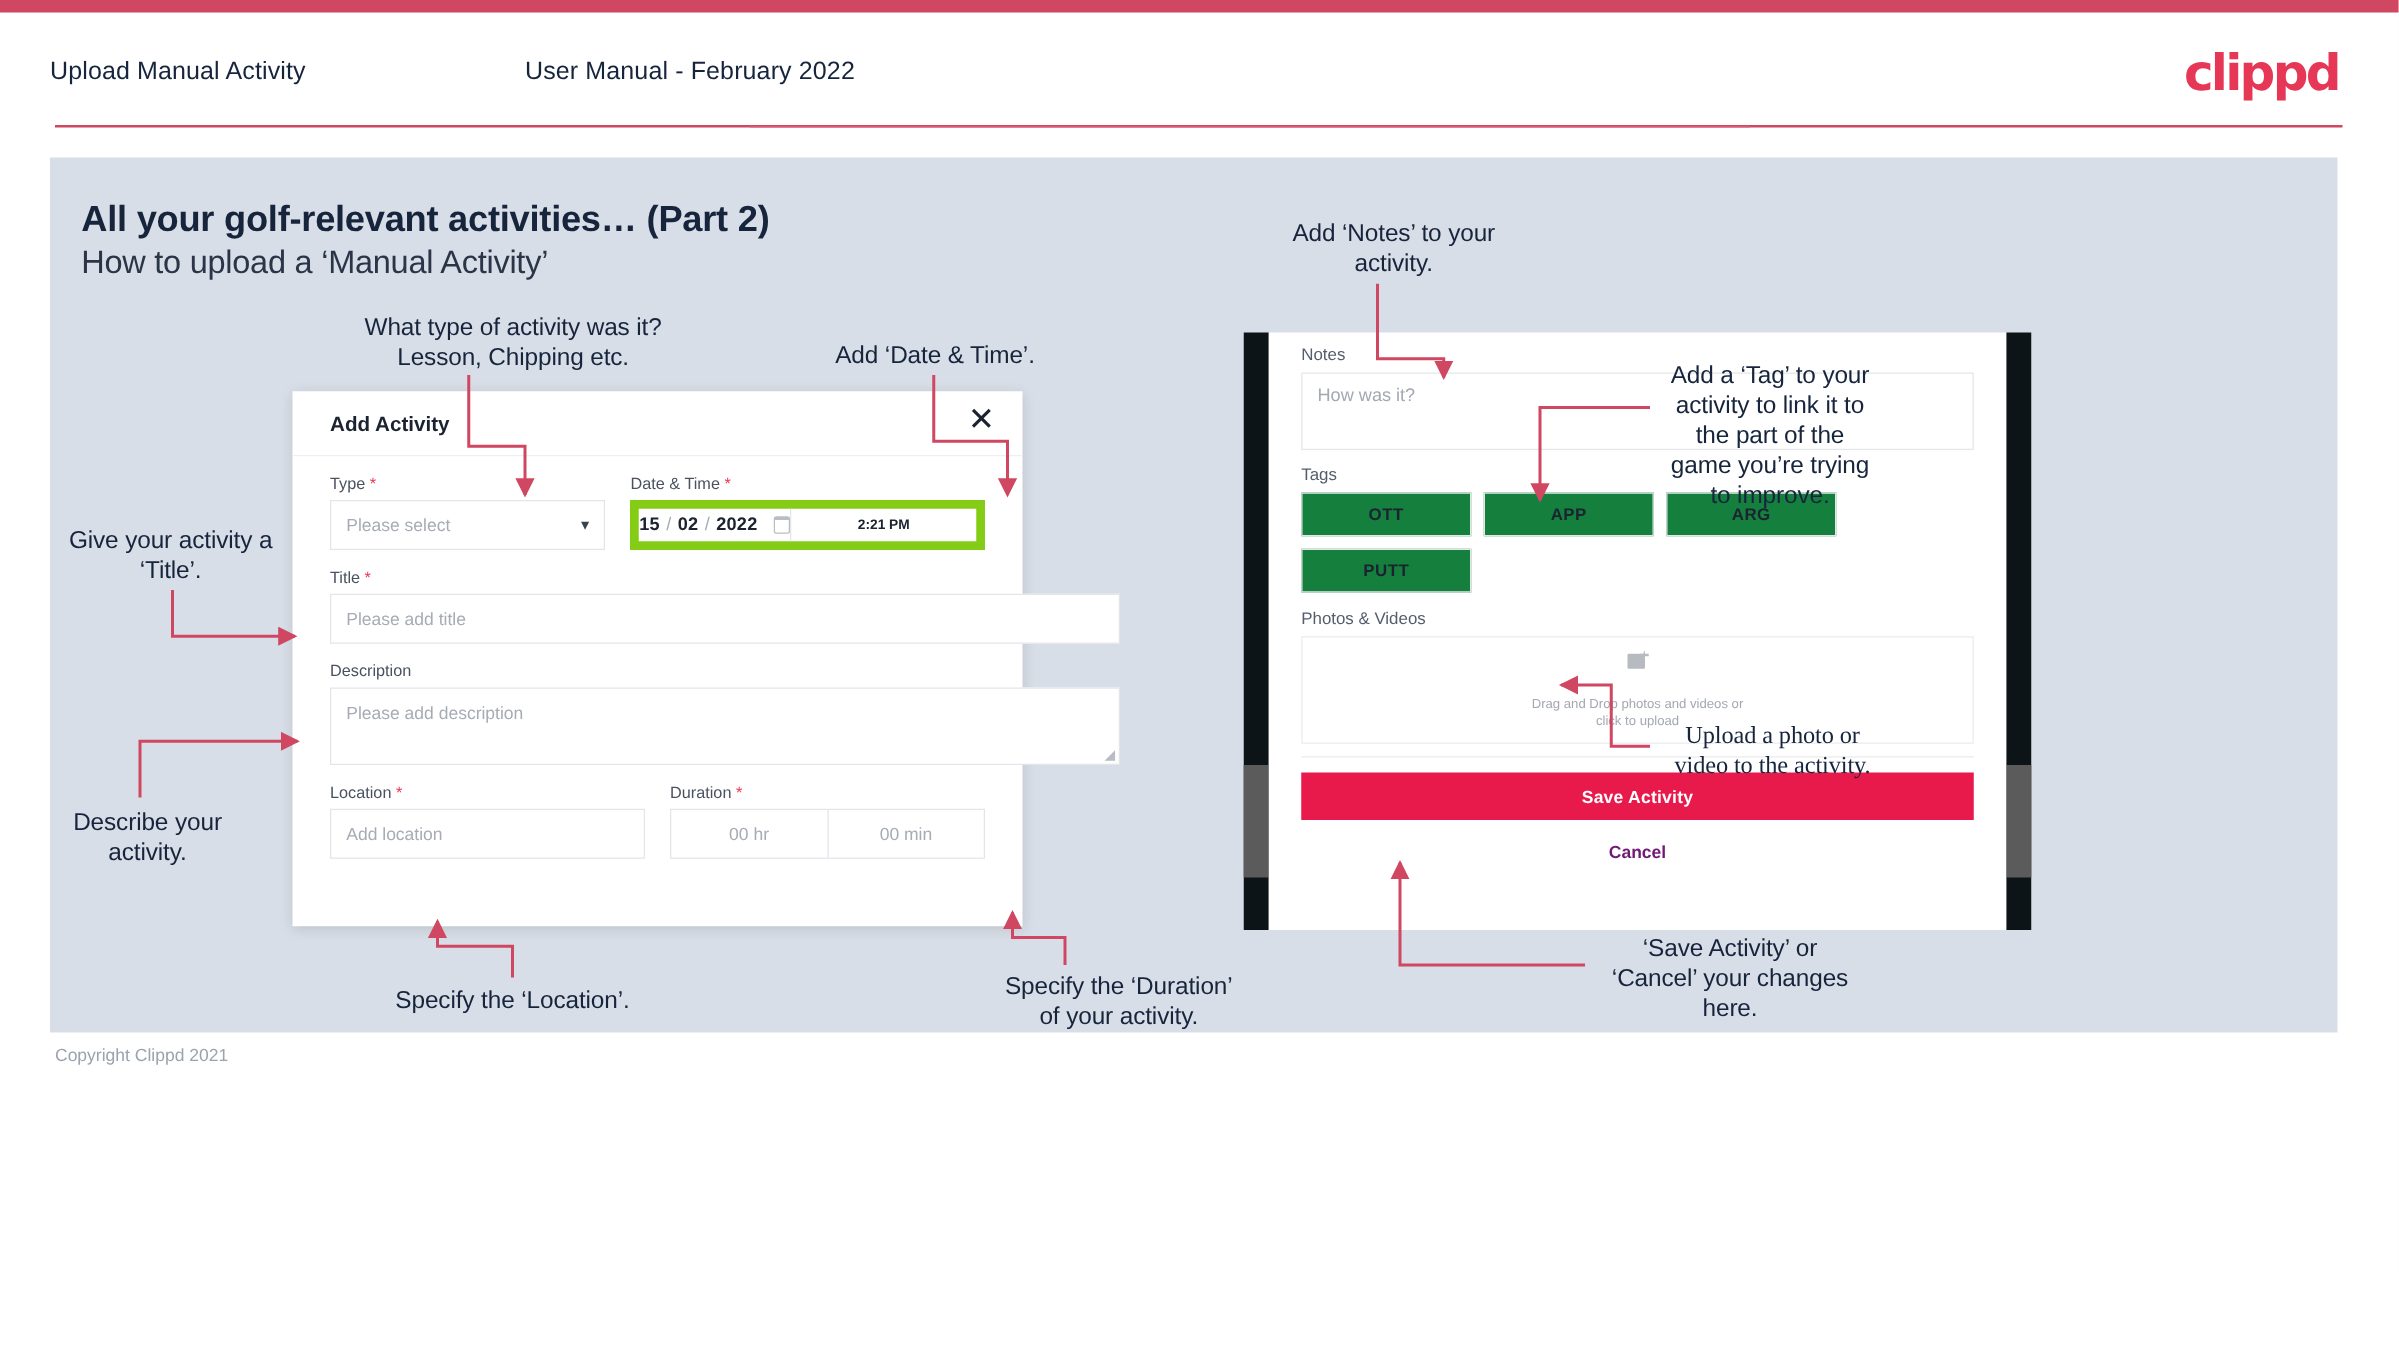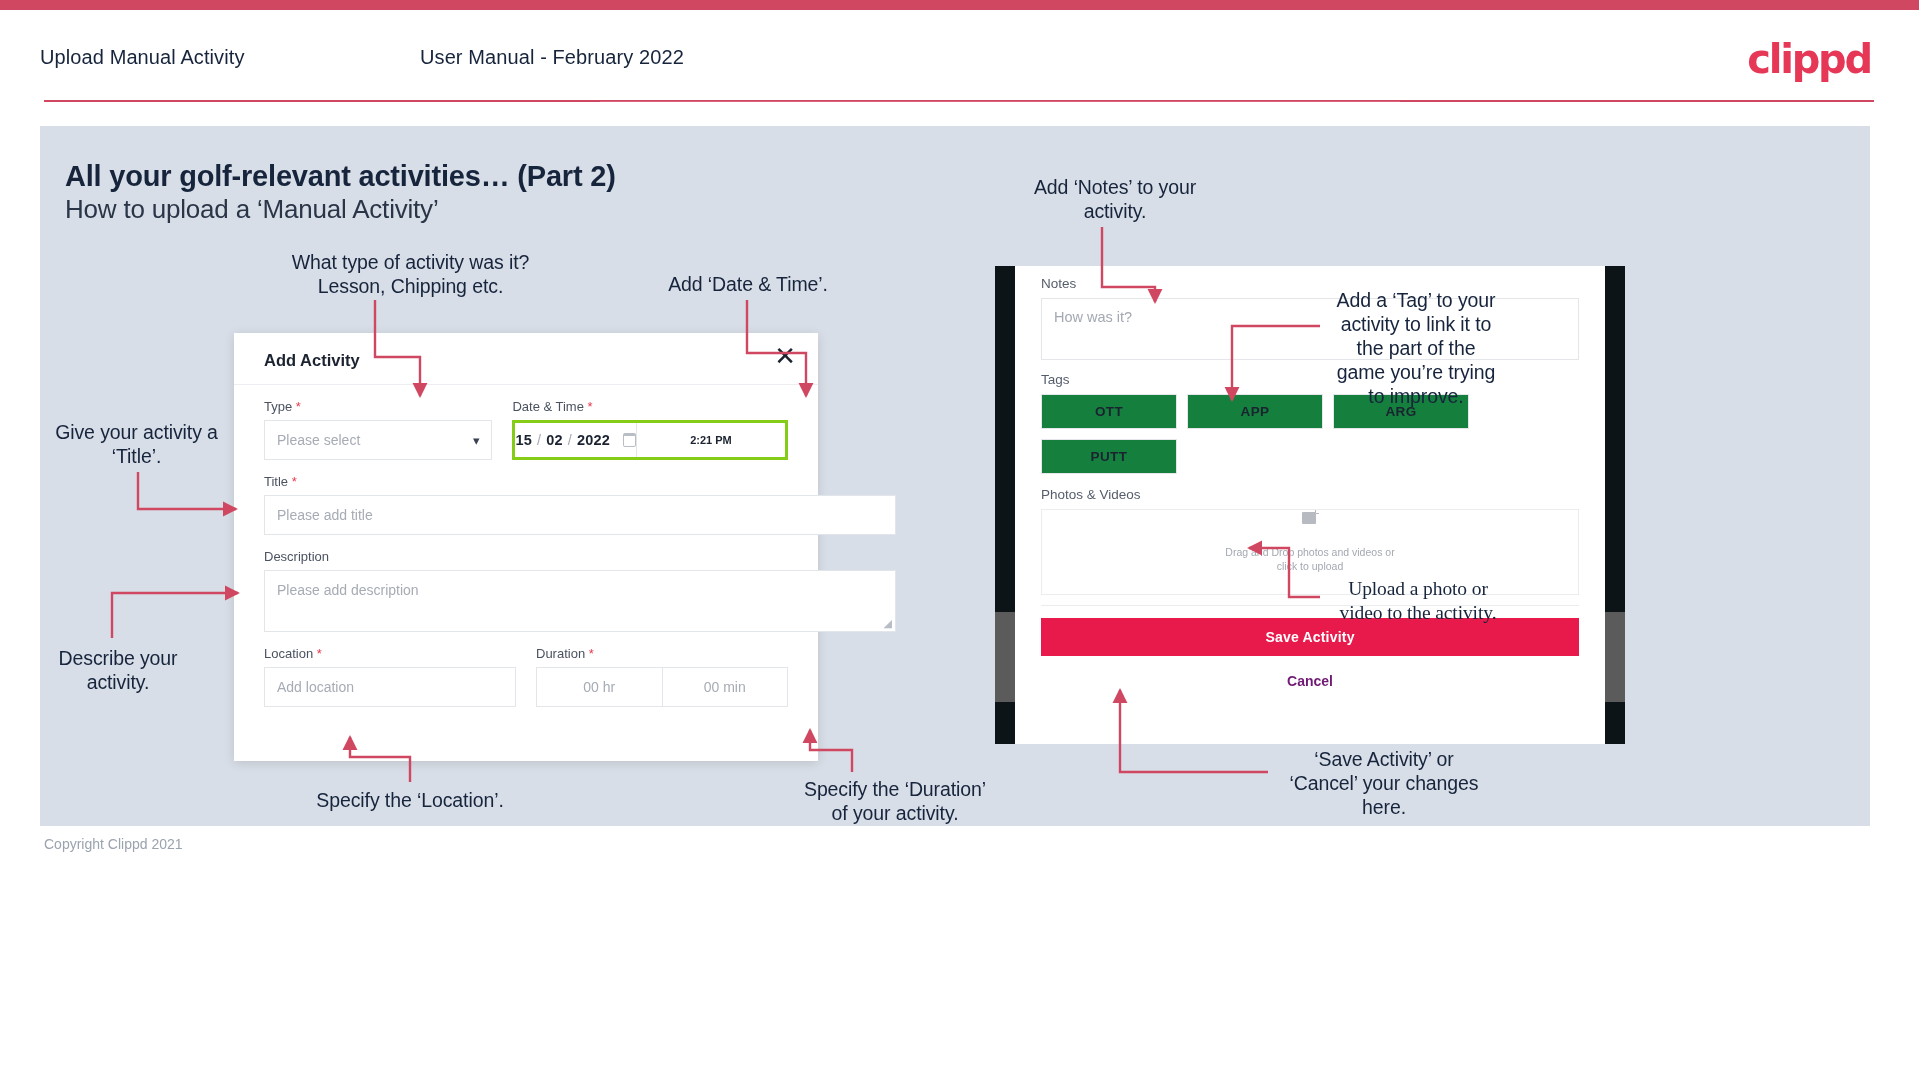--- a/index.html
+++ b/index.html
@@ -63,21 +63,21 @@
     position:absolute; color:#16243c; font-size:19.5px; line-height:24px;
     text-align:center; font-weight:400; letter-spacing:-0.1px;
   }
 
   
   .arrows { position:absolute; left:0; top:0; width:1919px; height:1079px; pointer-events:none; }
 
   
   .modal {
     position:absolute; left:234px; top:313px; width:584px; height:428px;
-    background:#fff; box-shadow:0 2px 10px rgba(0,0,0,.13);margin-top:20px;
+    background:#fff; box-shadow:0 2px 10px rgba(0,0,0,.13);
   }
   .modal-head {
     position:relative; height:52px;
     border-bottom:1px solid #eceef1;
   }
   .modal-title {
     position:absolute; left:30px; top:18px;
     font-size:16.5px; font-weight:700; color:#1b2330;
   }
   .modal-close {
@@ -97,21 +97,21 @@
   .col-r { width:306px; }
 
   .ctrl {
     height:40px; border:1px solid #e2e5ea; background:#fff;
     display:flex; align-items:center; padding:0 12px;
     font-size:14px; color:#a6abb4;
   }
   .ctrl.select { justify-content:space-between; }
   .chev { color:#3a4150; font-size:13px; font-family:"DejaVu Sans", sans-serif; }
 
-  .dt-wrap { display:flex; height:40px; border:3px solid #84cc16; }
+  .dt-wrap { display:flex; height:40px; border:7px solid #84cc16; }
   .dt-date {
     flex:1; display:flex; align-items:center; justify-content:center; gap:5px;
     font-size:14.5px; color:#1b2330; font-weight:700;
     border-right:1px solid #e2e5ea; letter-spacing:.2px;
   }
   .dt-date .sep { color:#a6abb4; font-weight:400; }
   .cal-ico { margin-left:8px; width:13px; height:14px; position:relative; }
   .cal-ico i {
     position:absolute; inset:0; border:1.4px solid #b9bec6; border-radius:2px;
     border-top-width:3px;
@@ -158,21 +158,21 @@
     font-size:14.5px; color:#a3a8b1;
   }
   .m-tags { display:flex; flex-wrap:wrap; gap:10px; }
   .m-tag {
     width:136px; height:35px; border:1px solid #e4e6ea; background:#15803d;
     display:flex; align-items:center; justify-content:center;
     font-size:13.5px; font-weight:700; color:#1b2330; letter-spacing:.4px;
   }
   .m-drop {
     height:86px; border:1px solid #ececee;
-    display:flex; flex-direction:column; align-items:center; 
+    display:flex; flex-direction:column; align-items:center; justify-content:center;
     gap:20px;
   }
   .m-drop-txt { font-size:10.5px; color:#a3a8b1; text-align:center; line-height:14px; }
   .img-ico { width:17px; height:15px; position:relative; }
   .img-ico .b { position:absolute; left:0; top:2px; width:14px; height:12px; background:#b7bbc1; border-radius:1px;}
   .img-ico .p { position:absolute; right:0; top:0; width:7px; height:7px; }
   .img-ico .p:before { content:''; position:absolute; left:3px; top:0; width:1.6px; height:7px; background:#b7bbc1;}
   .img-ico .p:after  { content:''; position:absolute; left:0; top:2.7px; width:7px; height:1.6px; background:#b7bbc1;}
   .m-div { height:1px; background:#ececee; margin:10px 26px 0 26px; }
   .m-save {

